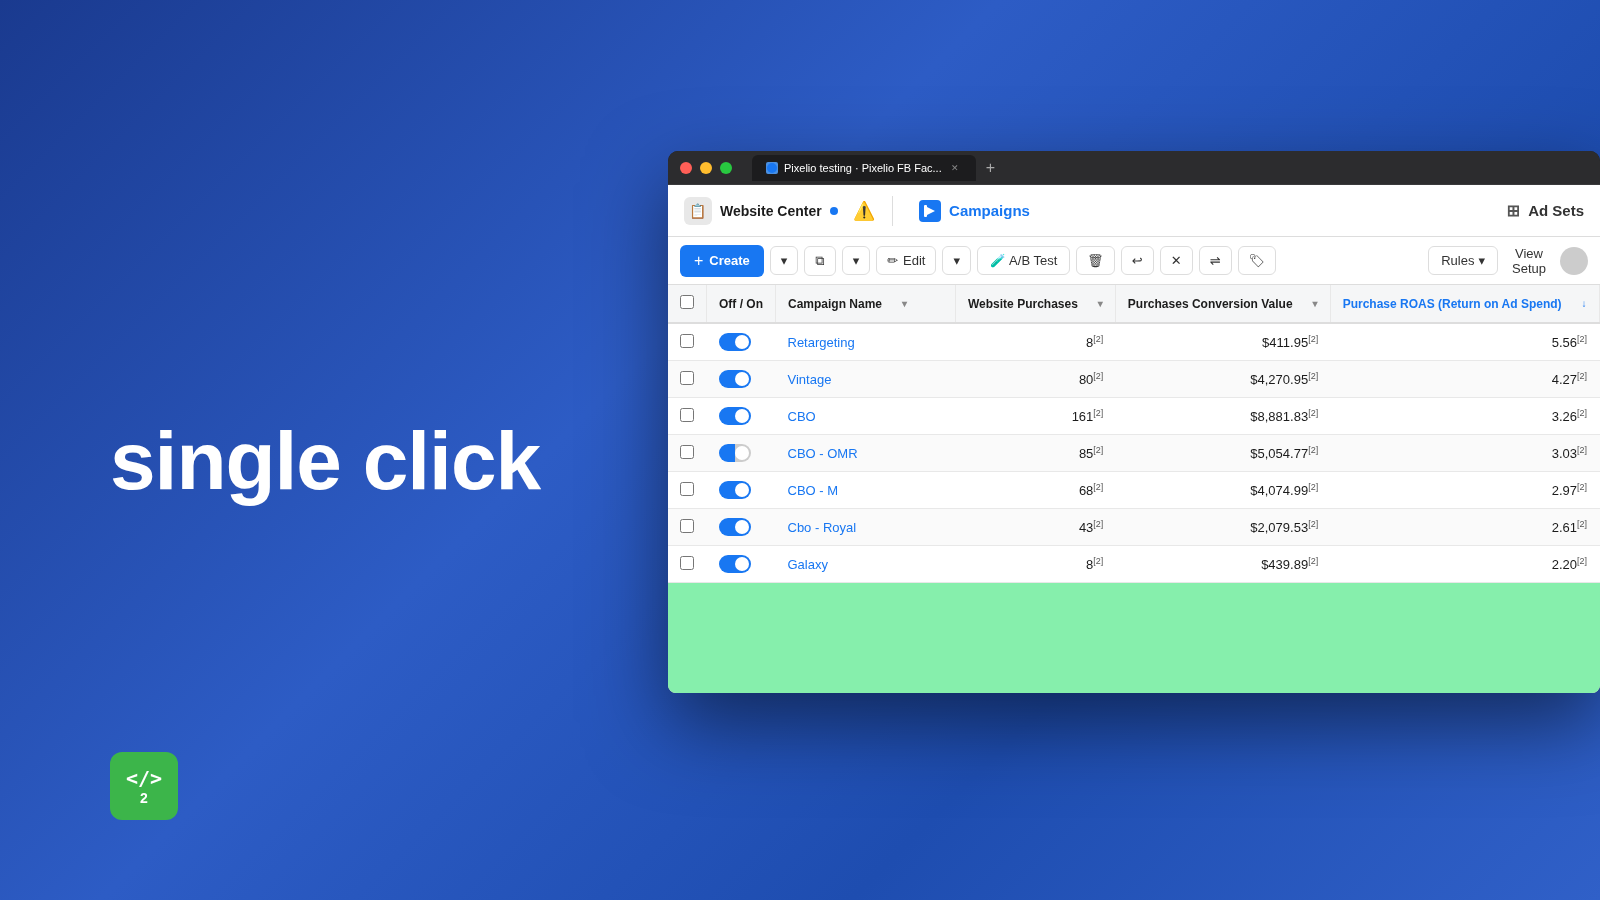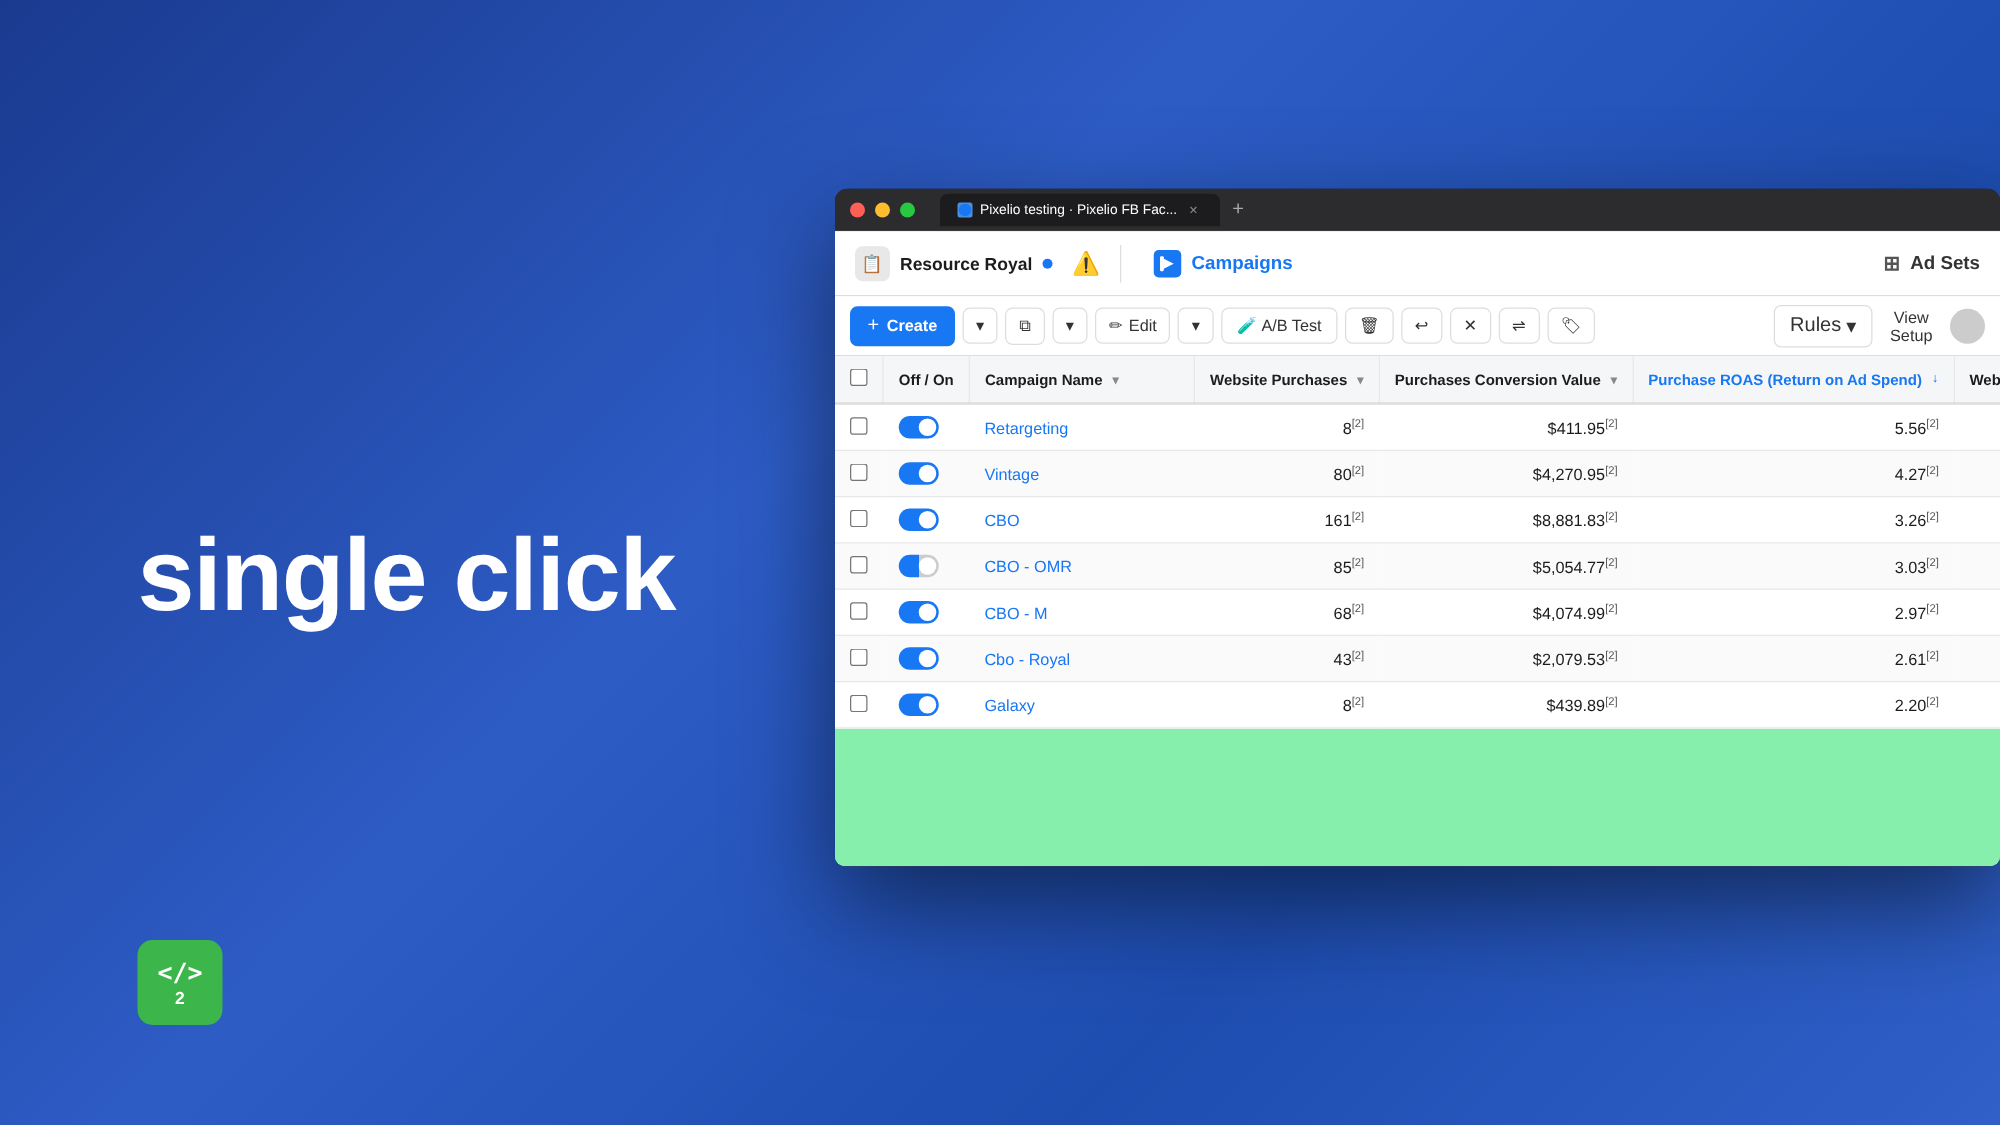--- a/index.html
+++ b/index.html
@@ -278,21 +278,21 @@
       font-weight: 500;
     }
     .toolbar-spacer { flex: 1; }
     .btn-rules {
       background: white;
       border: 1px solid #ddd;
       border-radius: 6px;
       padding: 6px 12px;
       cursor: pointer;
       color: #333;
-      font-size: 16px;
+      font-size: 13px;
       font-weight: 500;
       display: flex;
       align-items: center;
       gap: 4px;
     }
     .view-setup {
       display: flex;
       flex-direction: column;
       align-items: center;
       padding: 4px 8px;
@@ -398,21 +398,21 @@
     }
 
     .roas-value {
       color: #1c1c1c;
       font-weight: 500;
     }
 
     .th-with-sort {
       display: flex;
       align-items: center;
-      gap: 4px;
+      gap: 16px;
     }
 
     .col-roas-header {
       color: #1877f2;
       font-weight: 600;
     }
   </style>
 </head>
 <body>
 
@@ -447,21 +447,21 @@
       </div>
       <div class="new-tab-btn">+</div>
     </div>
   </div>
 
   <div class="app-content">
 
     <div class="top-nav">
       <div class="resource-center">
         <div class="rc-icon">📋</div>
-        <span>Resource Royal</span>
+        <span>Website Center</span>
         <div class="rc-dot"></div>
       </div>
       <span class="warning-icon">⚠️</span>
       <div class="nav-divider"></div>
       <div class="campaigns-btn">
         <div class="campaigns-icon">
           <svg width="14" height="14" viewBox="0 0 14 14" fill="white">
             <polygon points="2,2 12,7 2,12" fill="white"></polygon>
             <rect x="1" y="1" width="3" height="12" rx="1" fill="white"></rect>
           </svg>

